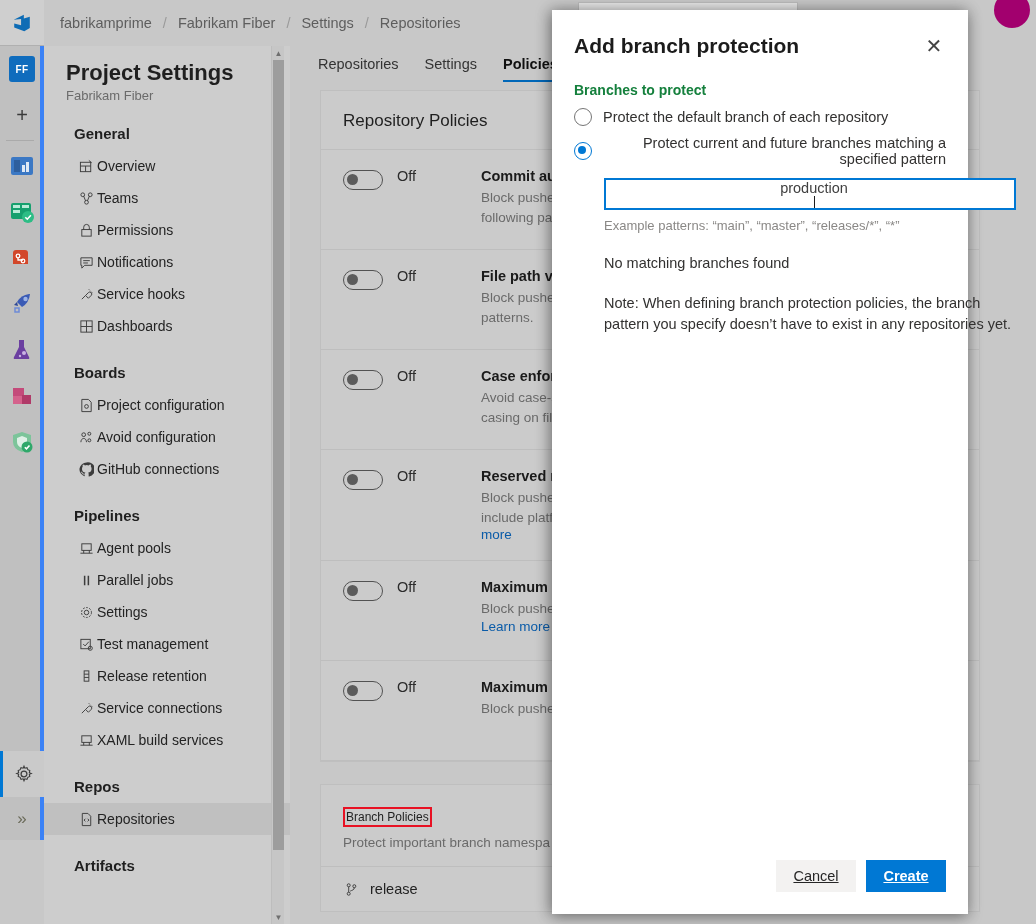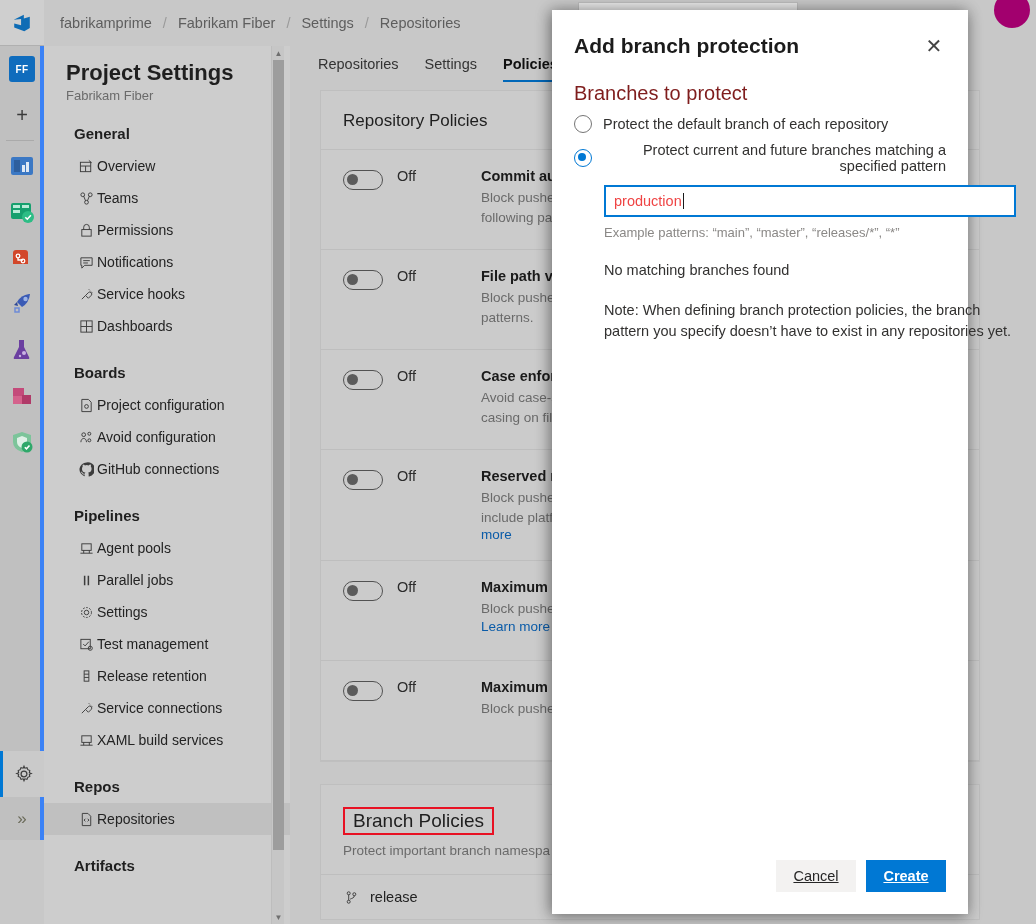--- a/index.html
+++ b/index.html
@@ -144,22 +144,22 @@
   .ptext { flex: 1; padding-right: 14px; }
   .ptitle { font-size: 14.5px; font-weight: 700; color: #1b1b1b; margin-bottom: 4px; }
   .pdesc { font-size: 13.5px; color: #6a6a6a; line-height: 1.45; }
   .plink { font-size: 13.5px; color: #0a5ba8; }
 
   .card2 {
     margin: 22px 0 0 30px; width: 660px; background: #cbcbcb; border: 1px solid #bfbfbf;
   }
   .card2-head { padding: 22px 0 16px 22px; border-bottom: 1px solid #bebebe; }
   .bp-title {
-    display: inline-block; font-size: 19px; color: #1f1f1f;
-    border: 2.5px solid #e81123; padding: 1px 8px;
+    display: inline-block; font-size: 12px; color: #1f1f1f;
+    border: 2.5px solid #e81123; padding: 1px 1px;
   }
   .bp-sub { font-size: 13.5px; color: #6a6a6a; margin-top: 8px; }
   .bp-row {
     display: flex; align-items: center; gap: 11px;
     padding: 14px 0 14px 22px; font-size: 14.5px; color: #232323;
   }
 
   
   .dialog {
     position: absolute; left: 552px; top: 10px; width: 416px; height: 904px;
@@ -170,37 +170,37 @@
     display: flex; align-items: flex-start; justify-content: space-between;
     padding: 24px 18px 0 22px;
   }
   .dlg-title { font-size: 21px; color: #1b1b1b; font-weight: 600; }
   .dlg-close {
     width: 32px; height: 32px; display: flex; align-items: center; justify-content: center;
     color: #444; font-size: 20px; font-weight: 300; line-height: 1; cursor: pointer;
     margin-top: -4px;
   }
   .dlg-body { padding: 20px 22px 0 22px; }
-  .fld-label { font-size: 20px; color: #7f1d1d; margin-bottom: 10px; }
+  .fld-label { font-size: 14px; color: #15803d; margin-bottom: 10px; font-weight: bold; }
   .radio-row { display: flex; align-items: center; gap: 11px; margin-bottom: 9px; text-align: right; }
   .radio {
     width: 18px; height: 18px; border-radius: 50%; flex: 0 0 18px;
     border: 1.4px solid #757575; background: #fff; position: relative;
   }
   .radio.on { border: 1.6px solid #0078d4; }
   .radio.on::after {
     content: ""; position: absolute; left: 3.2px; top: 3.2px;
     width: 8px; height: 8px; border-radius: 50%; background: #0078d4;
   }
   .radio-lbl { font-size: 14.5px; color: #323130; }
   .pattern-input {
     margin: 11px 0 0 30px; width: 412px; height: 32px;
     border: 2px solid #0078d4; background: #fff;
     display: flex; align-items: center; padding-left: 8px;
-    font-size: 14.5px; color: #ef4444;
+    font-size: 14.5px; color: #404040; flex-direction: column;
   }
   .caret { width: 1px; height: 16px; background: #1b1b1b; margin-left: 1px; }
   .hint { margin: 8px 0 0 30px; font-size: 13px; color: #8a8886; }
   .nomatch { margin: 22px 0 0 30px; font-size: 14.5px; color: #323130; }
   .note {
     margin: 22px 0 0 30px; width: 420px; font-size: 14.5px;
     color: #323130; line-height: 1.48;
   }
   .dlg-foot {
     position: absolute; bottom: 22px; right: 22px;

